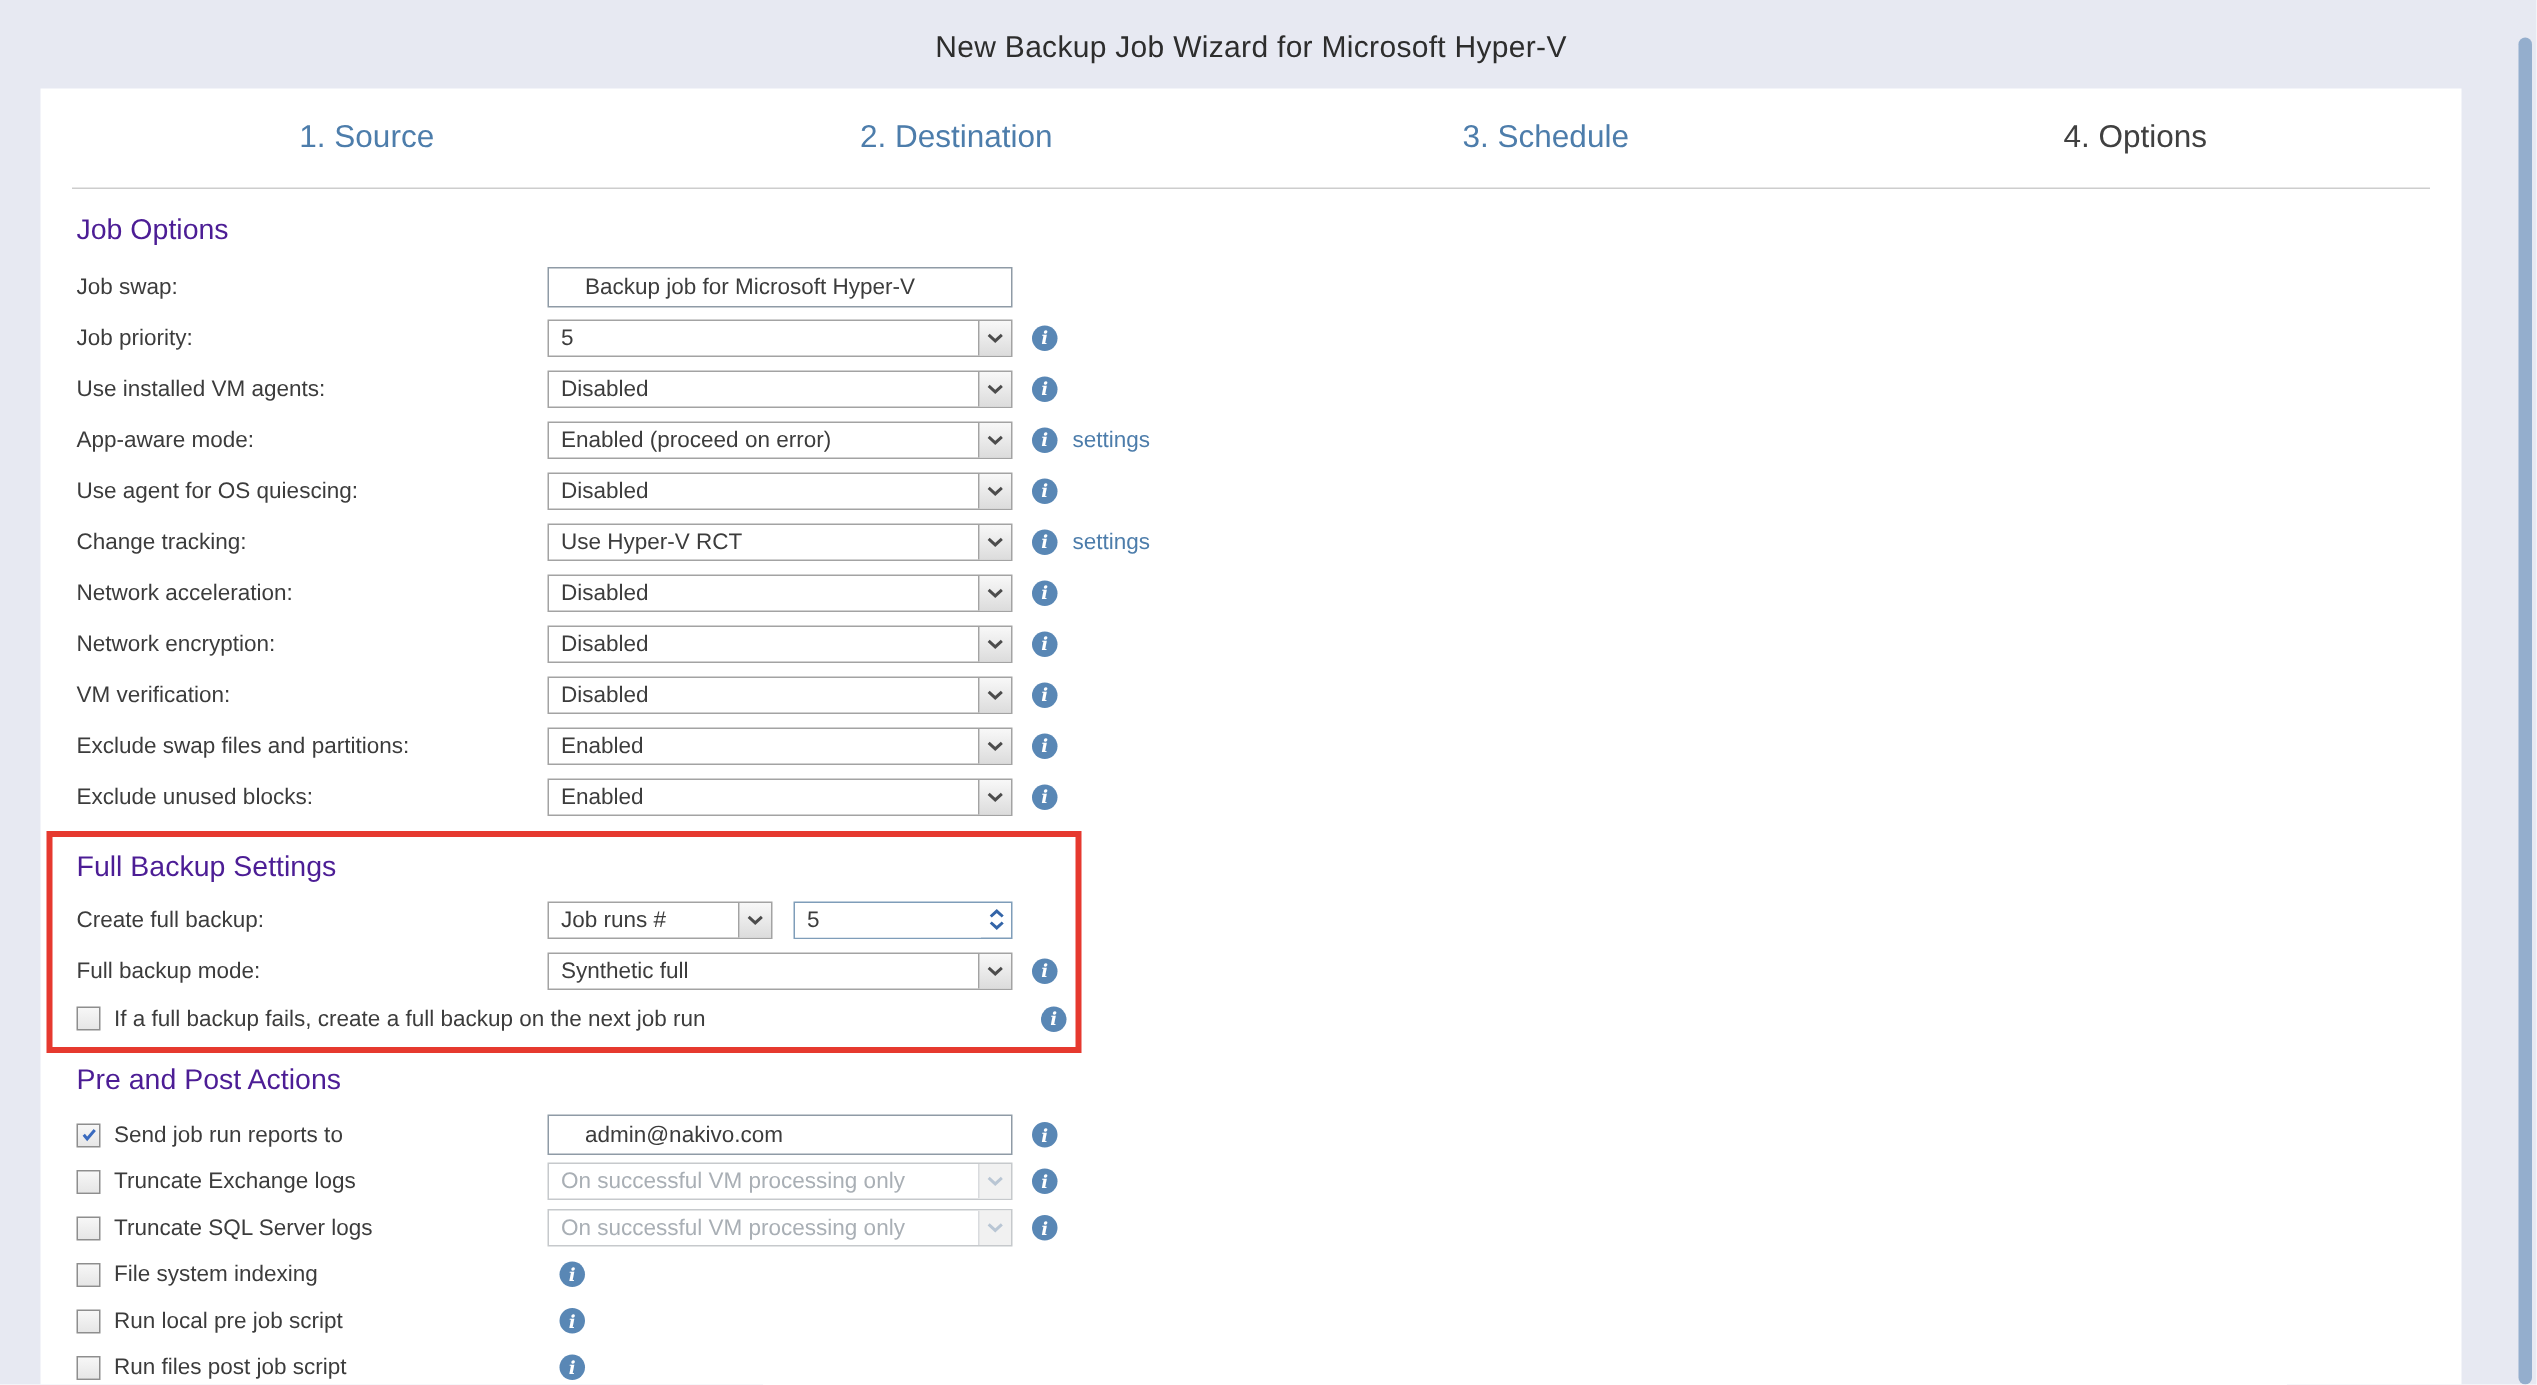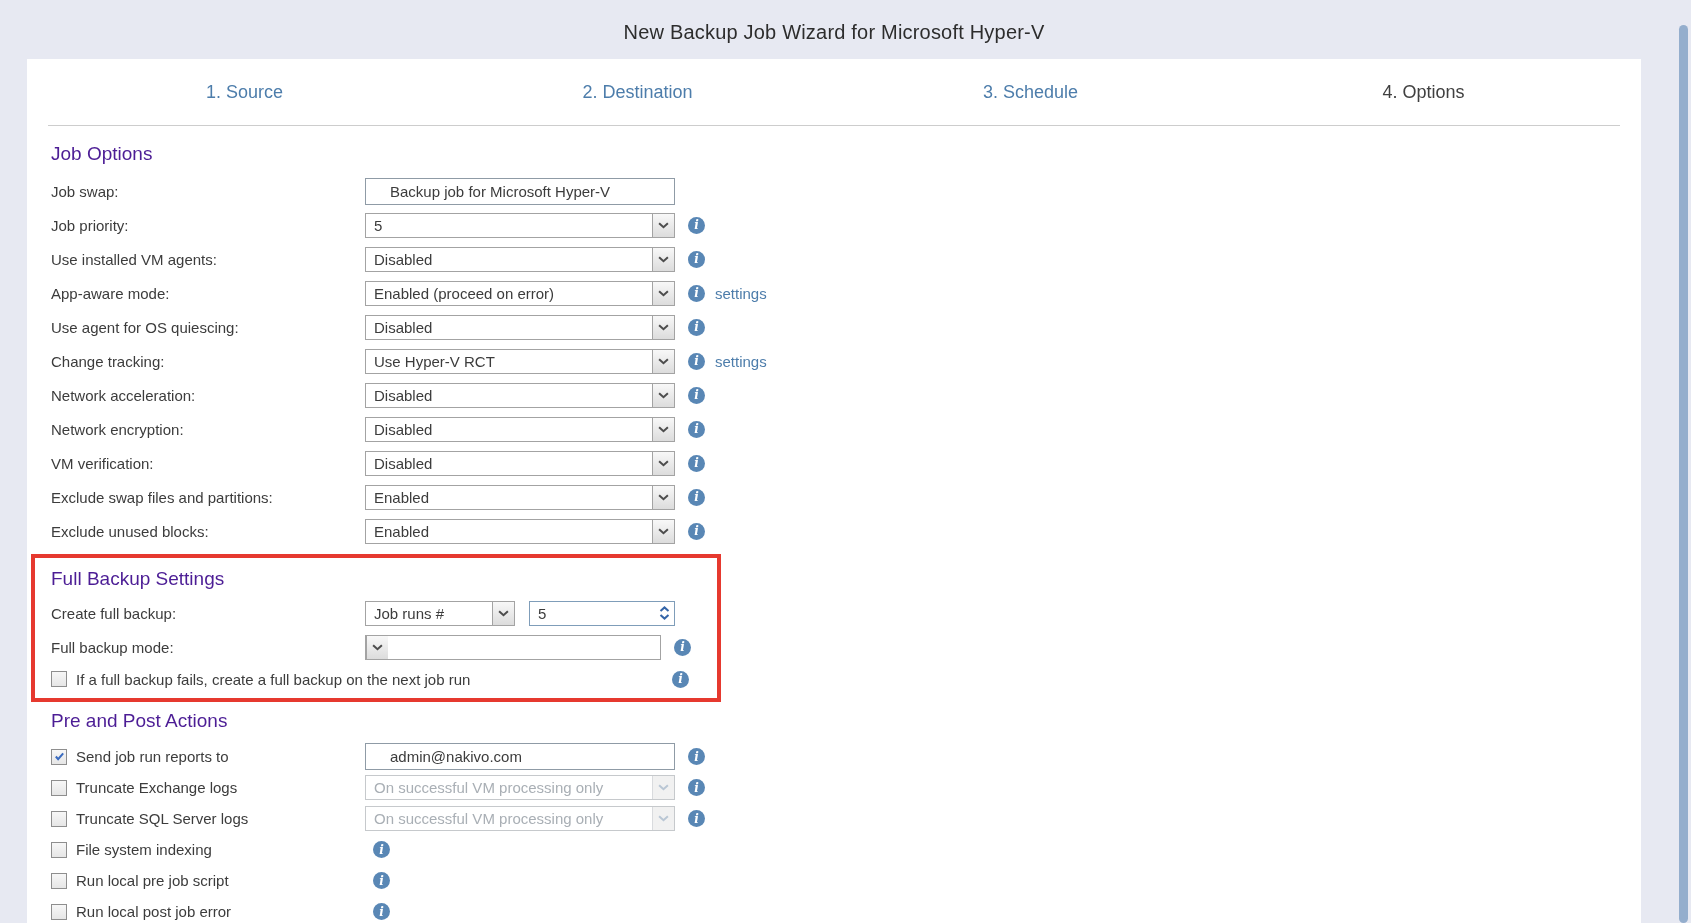--- a/index.html
+++ b/index.html
@@ -8,21 +8,21 @@
     background:#e7e9f2;font-family:"Liberation Sans",sans-serif;
   }
   .title-wrap{position:absolute;top:16px;left:27px;width:1614px;height:59px;
     display:flex;justify-content:center;align-items:flex-start;padding-top:5px;box-sizing:border-box;}
   .title-wrap h1{margin:0;font-size:20px;font-weight:400;color:#2d2d2d;letter-spacing:.2px;}
 
   .panel{position:absolute;left:27px;top:59px;width:1614px;height:864px;background:#ffffff;}
 
   .tabs{display:flex;margin:0 21px;height:66px;border-bottom:1px solid #cdcdcd;}
   .tab{flex:1;display:flex;align-items:center;justify-content:center;
-    font-size:18px;color:#4d7dab;cursor:pointer;}
+    font-size:21px;color:#4d7dab;cursor:pointer;}
   .tab.active{color:#404040;}
 
   .content{padding:17px 0 0 24px;}
   h2.section{font-size:19px;font-weight:400;color:#4c1d95;margin:0 0 9px 0;}
 
   .row{height:34px;display:flex;align-items:center;}
   .lbl{width:314px;font-size:15px;color:#3c3c3c;flex:none;}
   input.text{box-sizing:border-box;width:310px;height:27px;border:1px solid #8f9ba6;
     padding:0 24px;font-size:15px;color:#3c3c3c;font-family:"Liberation Sans",sans-serif;background:#fff;}
 
@@ -37,21 +37,21 @@
   .select.disabled .sel-btn{background:#f1f1f1;border-left-color:#d9dbde;}
   .select.disabled .sel-btn svg path{stroke:#b9c6d4;}
 
   .info{width:17px;height:17px;flex:none;border-radius:50%;background:#5987b5;color:#fff;
     font-family:"DejaVu Serif",serif;font-style:italic;font-weight:bold;font-size:12px;
     display:flex;align-items:center;justify-content:center;margin-left:13px;cursor:pointer;}
   .info.inline{margin-left:8px;}
   .link{margin-left:10px;font-size:15px;color:#4d7dab;text-decoration:none;cursor:pointer;}
 
   .redbox{box-sizing:border-box;width:690px;margin:6px 0 8px -20px;
-    border:4px solid #e6392f;padding:10px 26px 4px 16px;background:#fff;}
+    border:4px solid #e6392f;padding:10px 4px 4px 16px;background:#fff;}
   .redbox h2.section{margin-bottom:6px;}
   .select.small{width:150px;}
   .spinner{box-sizing:border-box;width:146px;height:25px;margin-left:14px;border:1px solid #7f9db9;
     background:#fff;display:flex;align-items:stretch;}
   .spin-val{flex:1;border:0;padding:0 8px;font-size:15px;color:#3c3c3c;
     font-family:"Liberation Sans",sans-serif;min-width:0;}
   .spin-btns{width:20px;flex:none;display:flex;flex-direction:column;align-items:center;justify-content:center;gap:2px;cursor:pointer;}
   .fb-check{height:30px;display:flex;align-items:center;padding-right:2px;}
   .fb-check .info{margin-left:auto;}
 
@@ -244,20 +244,21 @@
             <svg viewBox="0 0 10 6" width="11" height="6">
                 <path d="M1 1 L5 4.6 L9 1" fill="none" stroke="#3465a8" stroke-width="2"></path>
               </svg>
           </span>
         </div>
       </div>
 
       <div class="row">
         <div class="lbl">Full backup mode:</div>
         <div class="select">
+          <span class="sel-val">Synthetic full</span>
           <span class="sel-btn">
               <svg viewBox="0 0 10 6" width="11" height="7">
                 <path d="M1 1 L5 4.6 L9 1" fill="none" stroke="#4c4c4c" stroke-width="1.8"></path>
               </svg>
             </span>
         </div>
         <span class="info">i</span>
       </div>
 
       <div class="fb-check">
@@ -338,21 +339,21 @@
         <span class="cb-lbl">Run local pre job script</span>
       </div>
       <span class="info inline">i</span>
     </div>
 
     <div class="pp-row">
       <div class="pp-left">
         <span class="cb">
           
         </span>
-        <span class="cb-lbl">Run local post job error</span>
+        <span class="cb-lbl">Run files post job script</span>
       </div>
       <span class="info inline">i</span>
     </div>
 
   </div>
 </div>
 
 <div class="scrollbar"></div>
 
 </body></html>

